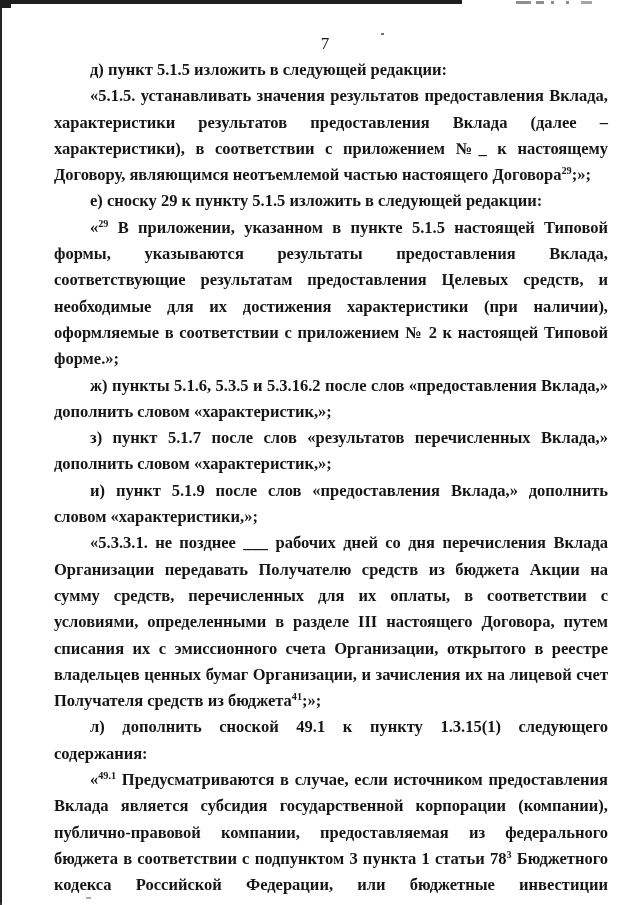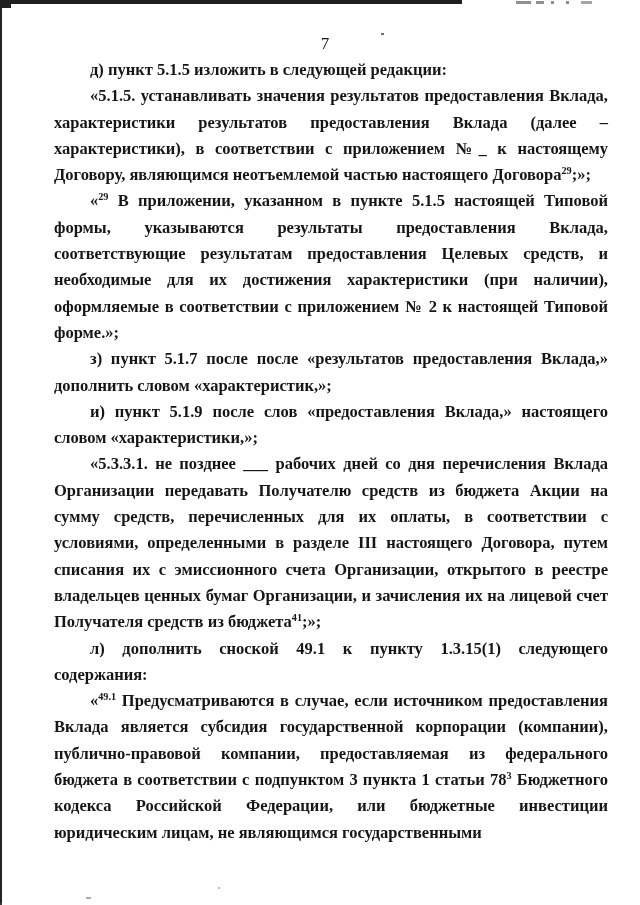--- a/index.html
+++ b/index.html
@@ -70,20 +70,22 @@
 
   <div class="speck speck1"></div>
   <div class="speck speck2"></div>
   <div class="speck speck3"></div>
 
   <div class="pageno">7</div>
 
   <div class="content">
       <p class="para"><span>д) пункт 5.1.5 изложить в следующей редакции:</span></p>
       <p class="para"><span>«5.1.5. устанавливать значения результатов предоставления Вклада, характеристики результатов предоставления Вклада (далее – характеристики), в соответствии с приложением №_ к настоящему Договору, являющимся неотъемлемой частью настоящего Договора</span><sup>29</sup><span>;»;</span></p>
+      <p class="para"><span>е) сноску 29 к пункту 5.1.5 изложить в следующей редакции:</span></p>
       <p class="para"><span>«</span><sup>29</sup><span> В приложении, указанном в пункте 5.1.5 настоящей Типовой формы, указываются результаты предоставления Вклада, соответствующие результатам предоставления Целевых средств, и необходимые для их достижения характеристики (при наличии), оформляемые в соответствии с приложением № 2 к настоящей Типовой форме.»;</span></p>
-      <p class="para"><span>з) пункт 5.1.7 после после «результатов предоставления Вклада,» дополнить словом «характеристик,»;</span></p>
-      <p class="para"><span>и) пункт 5.1.9 после слов «предоставления Вклада,» настоящего словом «характеристики,»;</span></p>
+      <p class="para"><span>ж) пункты 5.1.6, 5.3.5 и 5.3.16.2 после слов «предоставления Вклада,» дополнить словом «характеристик,»;</span></p>
+      <p class="para"><span>з) пункт 5.1.7 после слов «результатов перечисленных Вклада,» дополнить словом «характеристик,»;</span></p>
+      <p class="para"><span>и) пункт 5.1.9 после слов «предоставления Вклада,» дополнить словом «характеристики,»;</span></p>
       <p class="para"><span>«5.3.3.1. не позднее ___ рабочих дней со дня перечисления Вклада Организации передавать Получателю средств из бюджета Акции на сумму средств, перечисленных для их оплаты, в соответствии с условиями, определенными в разделе III настоящего Договора, путем списания их с эмиссионного счета Организации, открытого в реестре владельцев ценных бумаг Организации, и зачисления их на лицевой счет Получателя средств из бюджета</span><sup>41</sup><span>;»;</span></p>
       <p class="para"><span>л) дополнить сноской 49.1 к пункту 1.3.15(1) следующего содержания:</span></p>
       <p class="para"><span>«</span><sup>49.1</sup><span> Предусматриваются в случае, если источником предоставления Вклада является субсидия государственной корпорации (компании), публично-правовой компании, предоставляемая из федерального бюджета в соответствии с подпунктом 3 пункта 1 статьи 78</span><sup>3</sup><span> Бюджетного кодекса Российской Федерации, или бюджетные инвестиции юридическим лицам, не являющимся государственными</span></p>
     </div>
 </div>
 
 </body></html>

